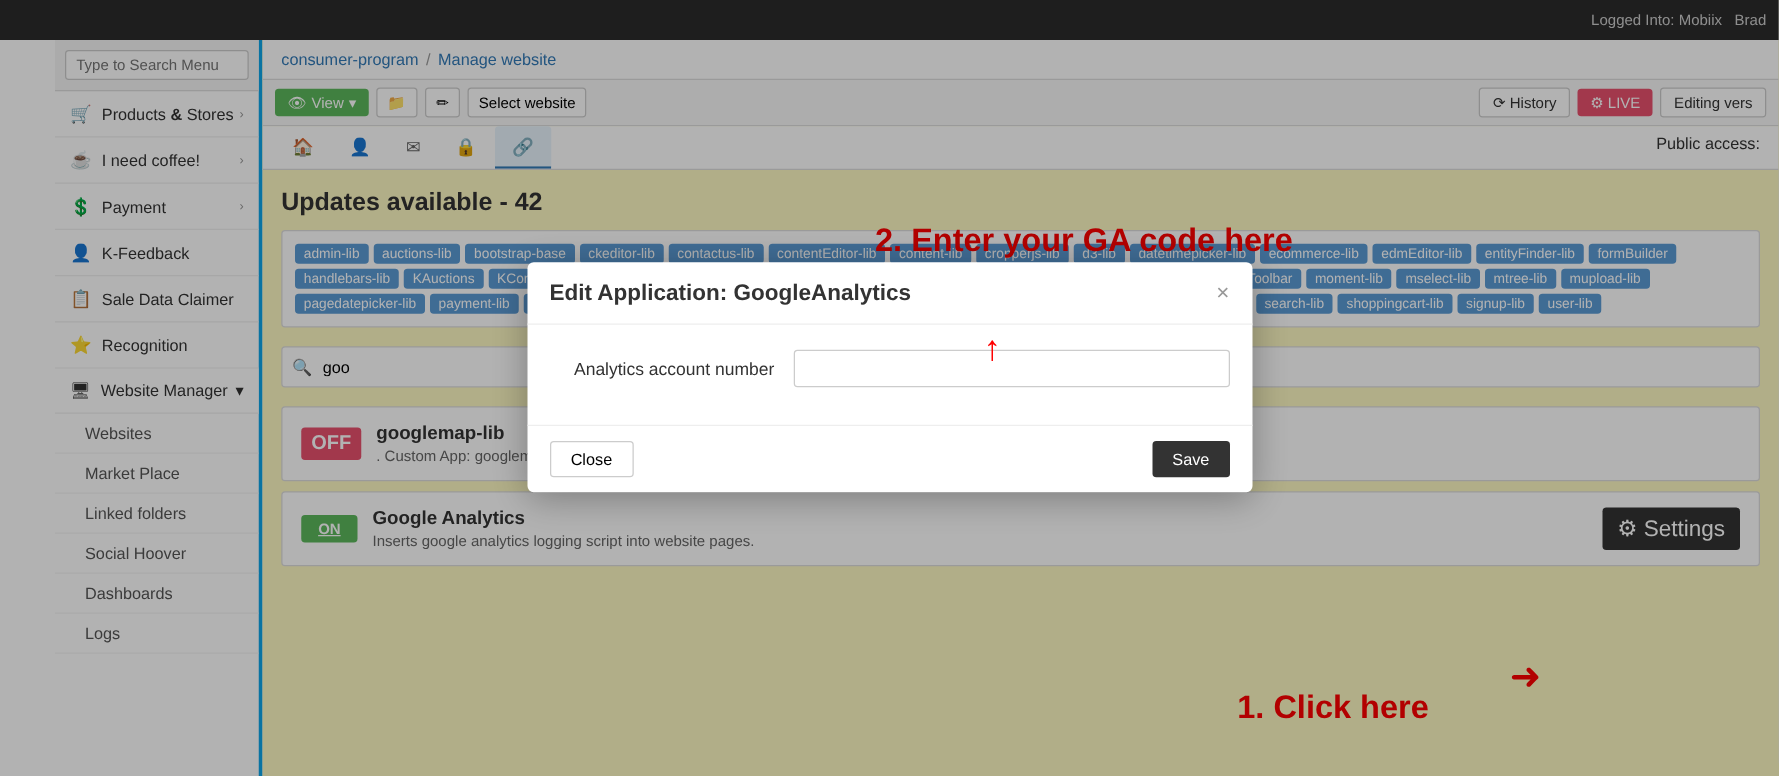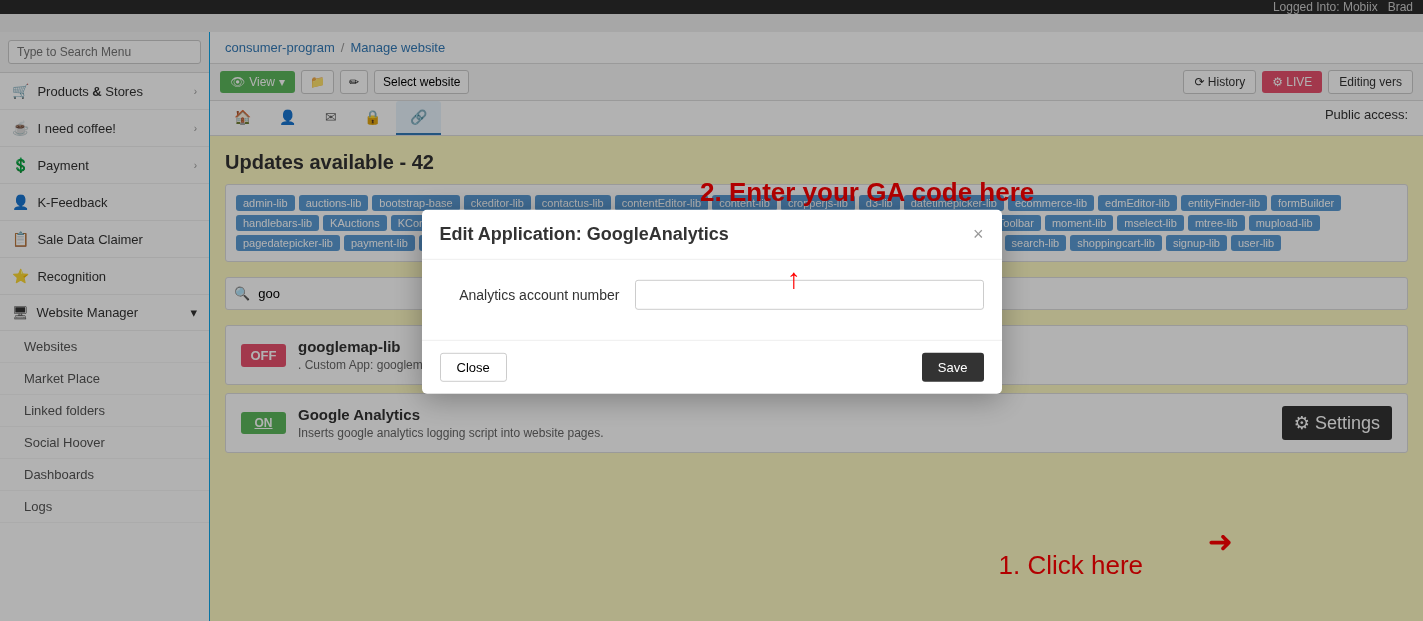--- a/index.html
+++ b/index.html
@@ -1,29 +1,29 @@
 <!DOCTYPE html>
 <html><head>
   <meta charset="utf-8">
   <style>
     * { box-sizing: border-box; margin: 0; padding: 0; }
     body { font-family: Arial, sans-serif; font-size: 13px; background: #f0f0f0; overflow: hidden; width: 1423px; height: 621px; position: relative; }
 
     
     .topbar {
-      position: absolute; top: 0; left: 0; right: 0; height: 14px;
+      position: absolute; top: 0; left: 0; right: 0; height: 32px;
       background: #2c2c2c; display: flex; align-items: center; justify-content: flex-end;
       padding: 0 10px; gap: 10px; z-index: 10;
     }
     .topbar-text { color: #ccc; font-size: 12px; }
 
     
     .sidebar {
       position: absolute; top: 32px; left: 0; width: 210px; bottom: 0;
-      background: #fff; border-right: 1px solid #0ea5e9; overflow-y: auto;
+      background: #fff; border-right: 3px solid #0ea5e9; overflow-y: auto; padding-left: 44px;
     }
     .sidebar-search {
       padding: 8px; background: #f5f5f5; border-bottom: 1px solid #ddd;
     }
     .sidebar-search input {
       width: 100%; padding: 4px 8px; border: 1px solid #ccc; border-radius: 3px; font-size: 12px;
     }
     .sidebar-item {
       display: flex; align-items: center; padding: 10px 12px; cursor: pointer;
       border-bottom: 1px solid #f0f0f0; color: #333; font-size: 13px;
@@ -110,21 +110,21 @@
     .search-bar input { border: none; outline: none; font-size: 13px; flex: 1; }
     .search-icon { color: #999; }
 
     
     .app-item {
       background: #fff; border: 1px solid #ddd; border-radius: 3px; padding: 12px 15px;
       display: flex; align-items: center; gap: 12px; margin-bottom: 8px; position: relative;
     }
     .toggle-off {
       background: #e8516e; color: #fff; padding: 4px 8px; border-radius: 3px;
-      font-size: 13px; font-weight: bold; cursor: pointer; min-width: 45px; text-align: center;
+      font-size: 16px; font-weight: bold; cursor: pointer; min-width: 45px; text-align: center;
     }
     .toggle-on {
       background: #5cb85c; color: #fff; padding: 4px 8px; border-radius: 3px;
       font-size: 12px; font-weight: bold; cursor: pointer; min-width: 45px; text-align: center; text-decoration: underline;
     }
     .app-info { flex: 1; }
     .app-name { font-size: 15px; color: #333; font-weight: bold; margin-bottom: 3px; }
     .app-desc { font-size: 12px; color: #666; }
     .badge-update {
       background: #5b9bd5; color: #fff; padding: 2px 7px; border-radius: 3px; font-size: 11px; margin: 0 4px;
@@ -294,21 +294,21 @@
     <div class="toggle-on">ON</div>
     <div class="app-info">
       <div class="app-name">Google Analytics</div>
       <div class="app-desc">Inserts google analytics logging script into website pages. </div>
     </div>
     <button class="btn-settings">⚙ Settings</button>
   </div>
       </div>
   </div>
 
-  <div style="position:absolute; bottom:40px; right:280px; font-size:26px; font-weight:normal; color:red; pointer-events:none; white-space:nowrap;text-align:center;">1. Click here</div>
+  <div style="position:absolute; bottom:40px; right:280px; font-size:26px; font-weight:bold; color:red; pointer-events:none; white-space:nowrap;text-align:center;">1. Click here</div>
 
   <div style="position:absolute; bottom:62px; right:190px; pointer-events:none; color:red; font-size:30px;">➜</div>
 
   <div style="position:absolute; top:145px; left:490px; font-size:26px; font-weight:bold; color:red; pointer-events:none; white-space:nowrap;">2. Enter your GA code here</div>
 </div>
 
 <div class="modal-overlay"></div>
 
 <div class="modal">
   <div class="modal-header">

